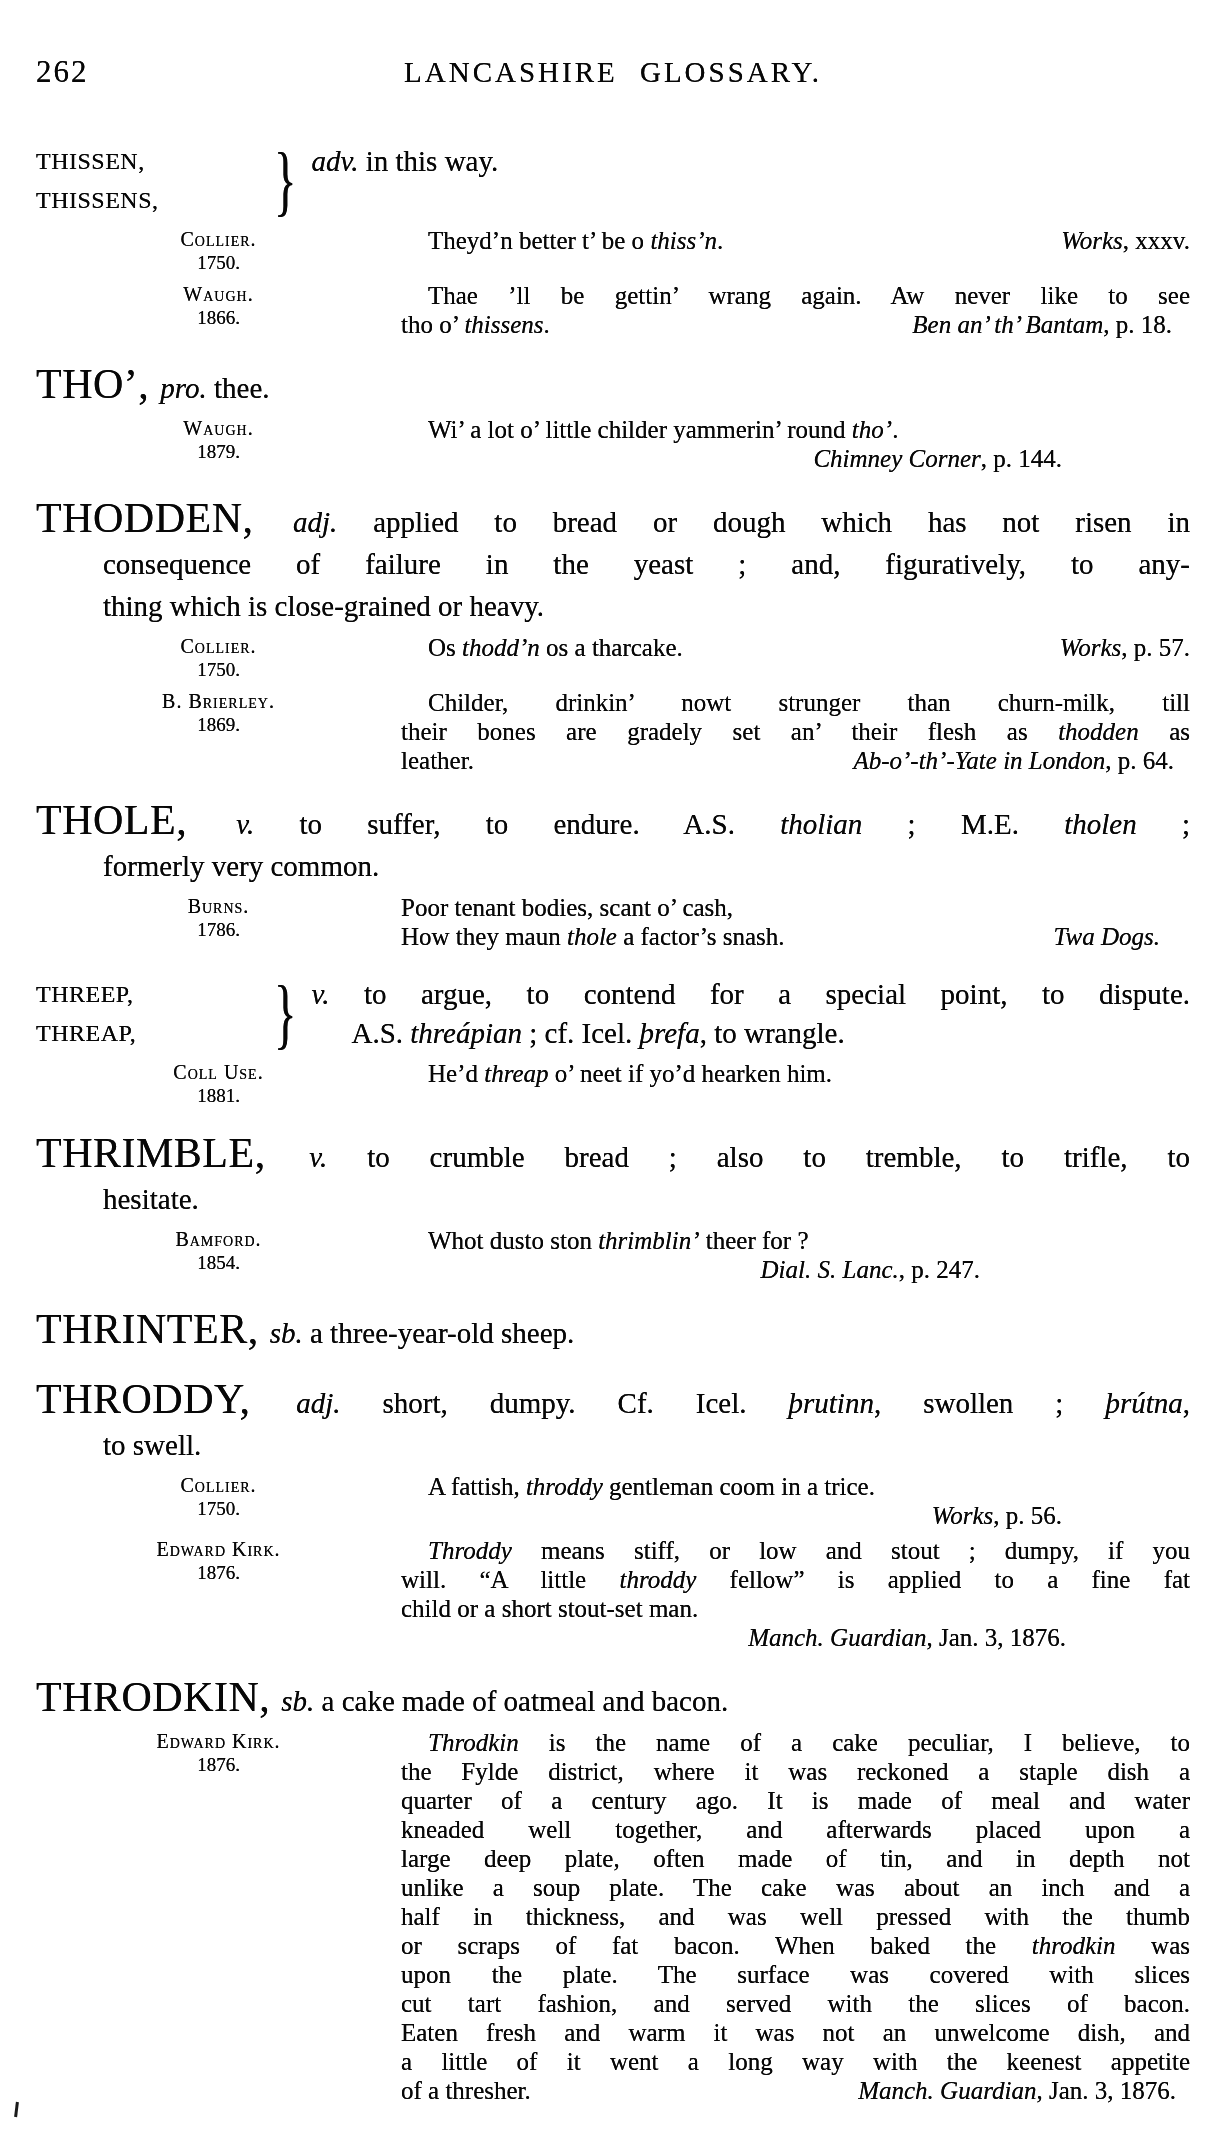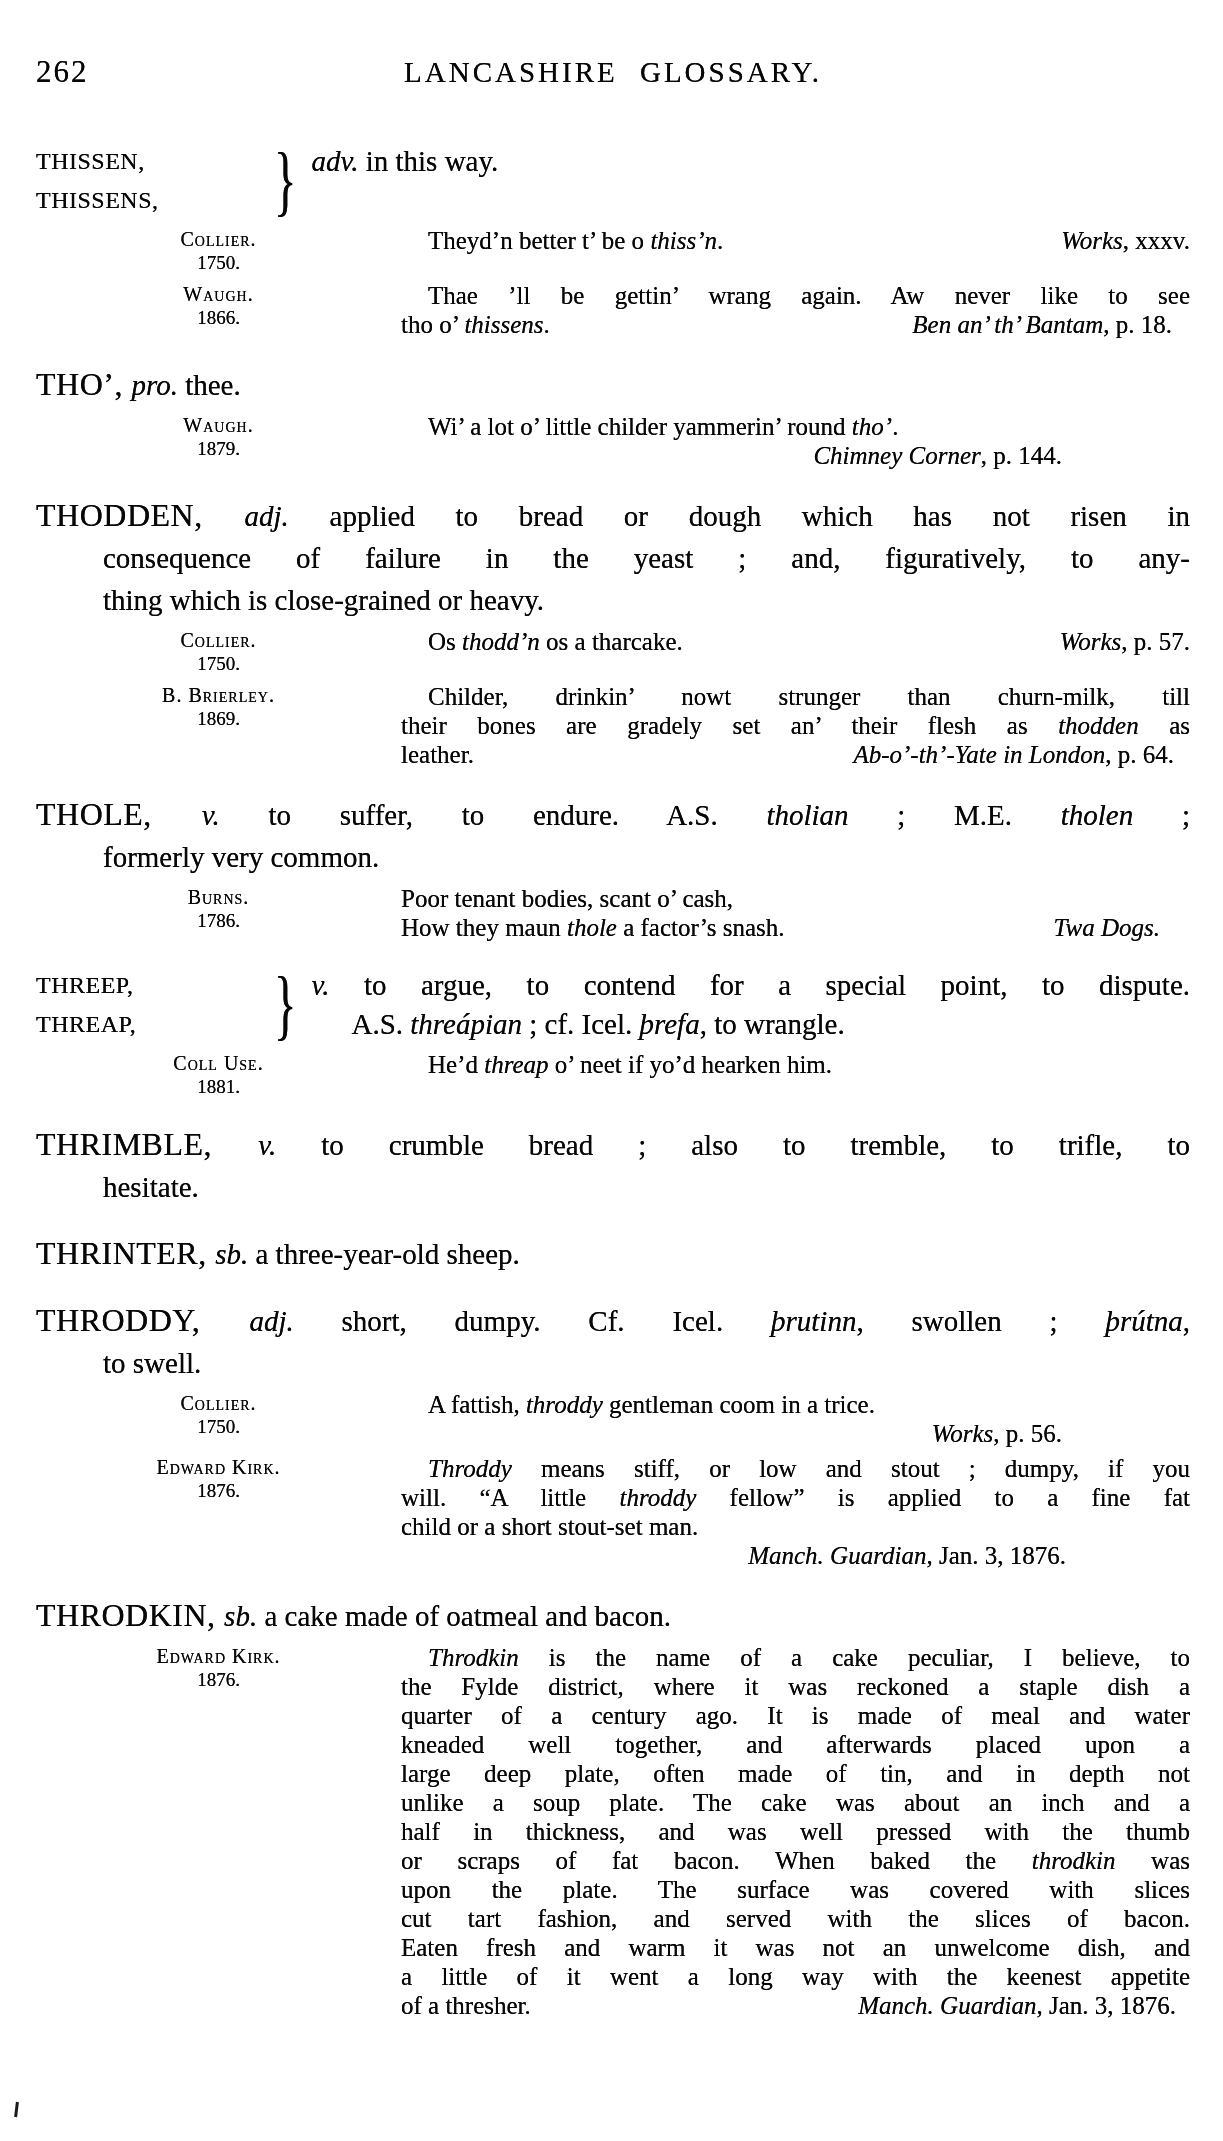--- a/index.html
+++ b/index.html
@@ -11,21 +11,21 @@
   .sheet{padding:54px 33px 0 36px;text-shadow:0 0 .6px rgba(0,0,0,.9)}
   
   .pagehead{position:relative;height:44px}
   .pagenum{font-size:31px;letter-spacing:2px}
   .ptitle{position:absolute;top:2px;left:50%;transform:translateX(-50%);
     font-size:29px;letter-spacing:3px;word-spacing:12px;white-space:nowrap}
   
   .entry{margin-top:24px}
   .entry.first{margin-top:44px}
   .line{font-size:29px;line-height:42px}
-  .line .hw{font-size:32px;letter-spacing:.5px}
+  .line .hw{font-size:42px;letter-spacing:.5px}
   .cont{margin-left:67px}
   .just{text-align:justify;text-align-last:justify}
   
   .brow{display:flex;align-items:stretch}
   .hwcol{flex:0 0 238px}
   .hwline{font-size:24px;line-height:39px;letter-spacing:.5px}
   .brace{flex:0 0 36px;font-size:78px;line-height:78px;font-weight:400;
     transform:scaleX(.6);transform-origin:left center;align-self:center;height:78px}
   .defcol{flex:1 1 auto;min-width:0}
   .defcol.center{display:flex;align-items:flex-start}
@@ -154,20 +154,32 @@
             <div class="year">1881.</div>
           </div>
           <div class="qcol">
             <div class="qline ind"><span>He’d </span><i>threap</i><span> o’ neet if yo’d hearken him.</span></div>
           </div>
         </div>
       </section>
       <section class="entry">
         <div class="line just"><span class="hw">THRIMBLE, </span><i>v.</i><span> to crumble bread ;  also to tremble, to trifle, to</span></div>
         <div class="line cont"><span>hesitate.</span></div>
+        <div class="cite">
+          <div class="srccol">
+            <div class="src">Bamford.</div>
+            <div class="year">1854.</div>
+          </div>
+          <div class="qcol">
+            <div class="qline ind"><span>Whot dusto ston </span><i>thrimblin’</i><span> theer for ?</span></div>
+            <div class="qline">
+              <span class="ref" style="padding-right: 210px;"><i>Dial. S. Lanc.</i><span>, p. 247.</span></span>
+            </div>
+          </div>
+        </div>
       </section>
       <section class="entry">
         <div class="line"><span class="hw">THRINTER, </span><i>sb.</i><span> a three-year-old sheep.</span></div>
       </section>
       <section class="entry">
         <div class="line just"><span class="hw">THRODDY, </span><i>adj.</i><span> short, dumpy.  Cf. Icel. </span><i>þrutinn</i><span>, swollen ;  </span><i>þrútna</i><span>,</span></div>
         <div class="line cont"><span>to swell.</span></div>
         <div class="cite">
           <div class="srccol">
             <div class="src">Collier.</div>

